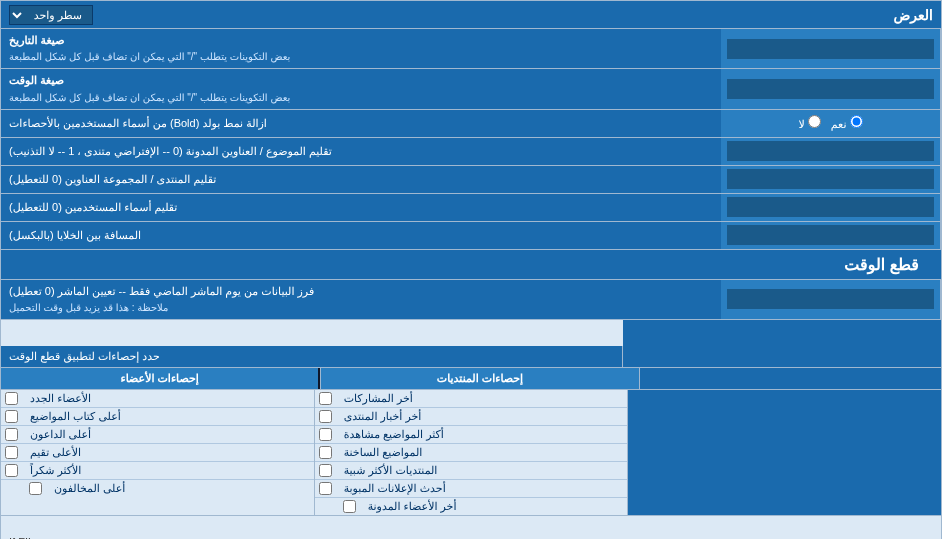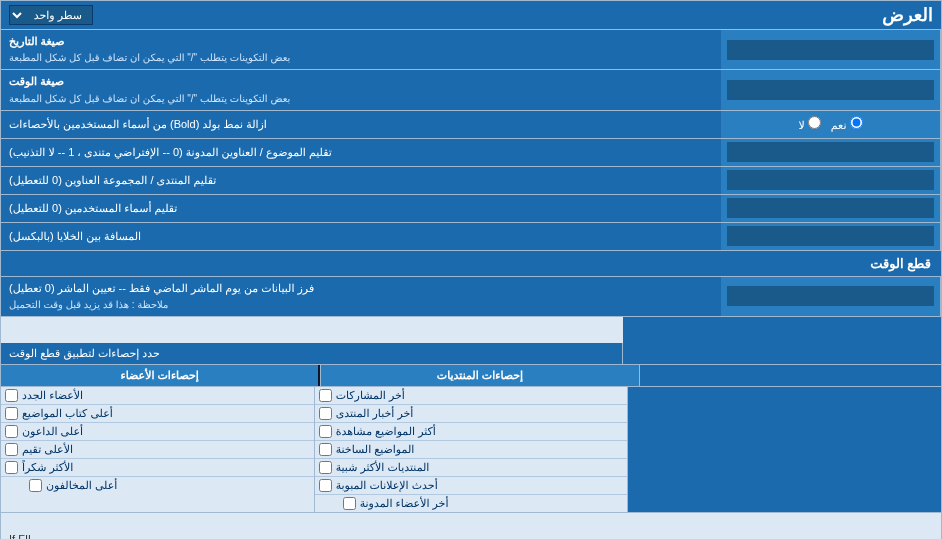--- a/index.html
+++ b/index.html
@@ -53,23 +53,23 @@
       color: #fff;
       border: none;
       padding: 3px 6px;
       text-align: center;
       font-size: 12px;
       direction: ltr;
     }
     .section-header {
       background: #1a6aad;
       color: #fff;
-      padding: 5px 10px;
+      padding: 5px 22px;
       font-weight: bold;
-      font-size: 13px;
+      font-size: 16px;
       text-align: right;
       border-bottom: 1px solid #a0b8d0;
     }
     .radio-row {
       display: flex;
       align-items: center;
       justify-content: flex-end;
       gap: 10px;
       padding: 2px 8px;
     }
@@ -86,21 +86,21 @@
       text-align: center;
       border-left: 1px solid #a0b8d0;
     }
     .checkboxes-col-header:last-child {
       border-left: none;
     }
     .checkbox-item {
       display: flex;
       align-items: center;
       justify-content: flex-end;
-      gap: 4px;
+      gap: 12px;
       padding: 2px 4px;
       font-size: 11px;
       color: #003366;
       border-bottom: 1px solid #b0c8e0;
     }
     .checkbox-item:last-child {
       border-bottom: none;
       padding-left: 28px;
     }
     .checkbox-item input[type="checkbox"] {
@@ -124,21 +124,21 @@
       font-size: 11px;
       direction: rtl;
     }
   </style>
 </head>
 <body>
 
 <div class="main-container">
 
   <div class="top-row">
-    <span style="color:#fff;font-size:18px;font-weight:bold;">العرض</span>
+    <span style="color:#fff;font-size:14px;font-weight:bold;">العرض</span>
     <select class="top-row-select">
       <option>سطر واحد</option>
       <option>سطرين</option>
       <option>ثلاثة أسطر</option>
     </select>
   </div>
 
   <div class="row">
     <div class="row-input">
       <input type="text" style="">

